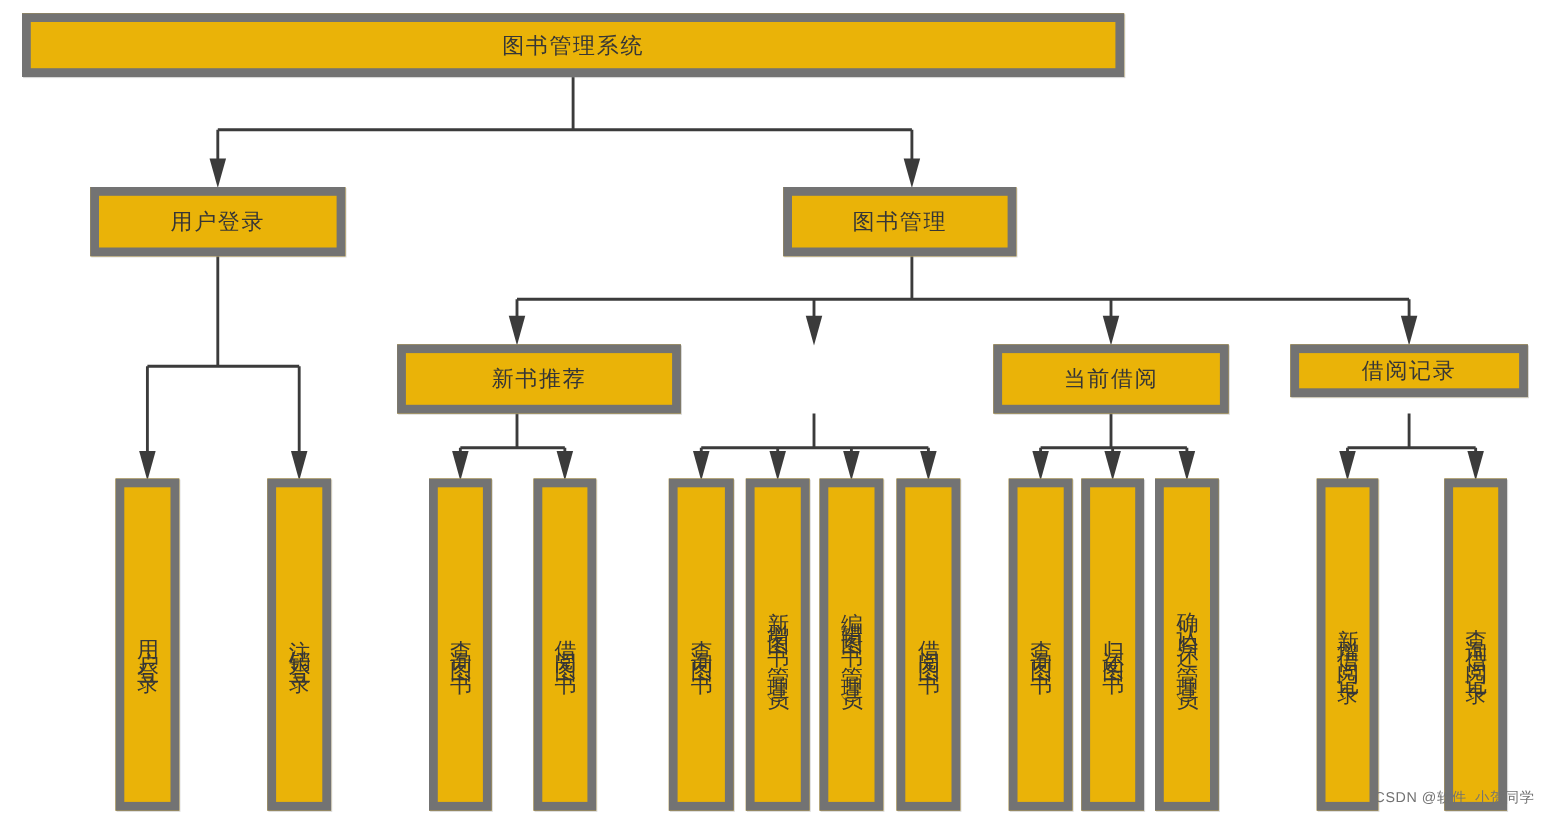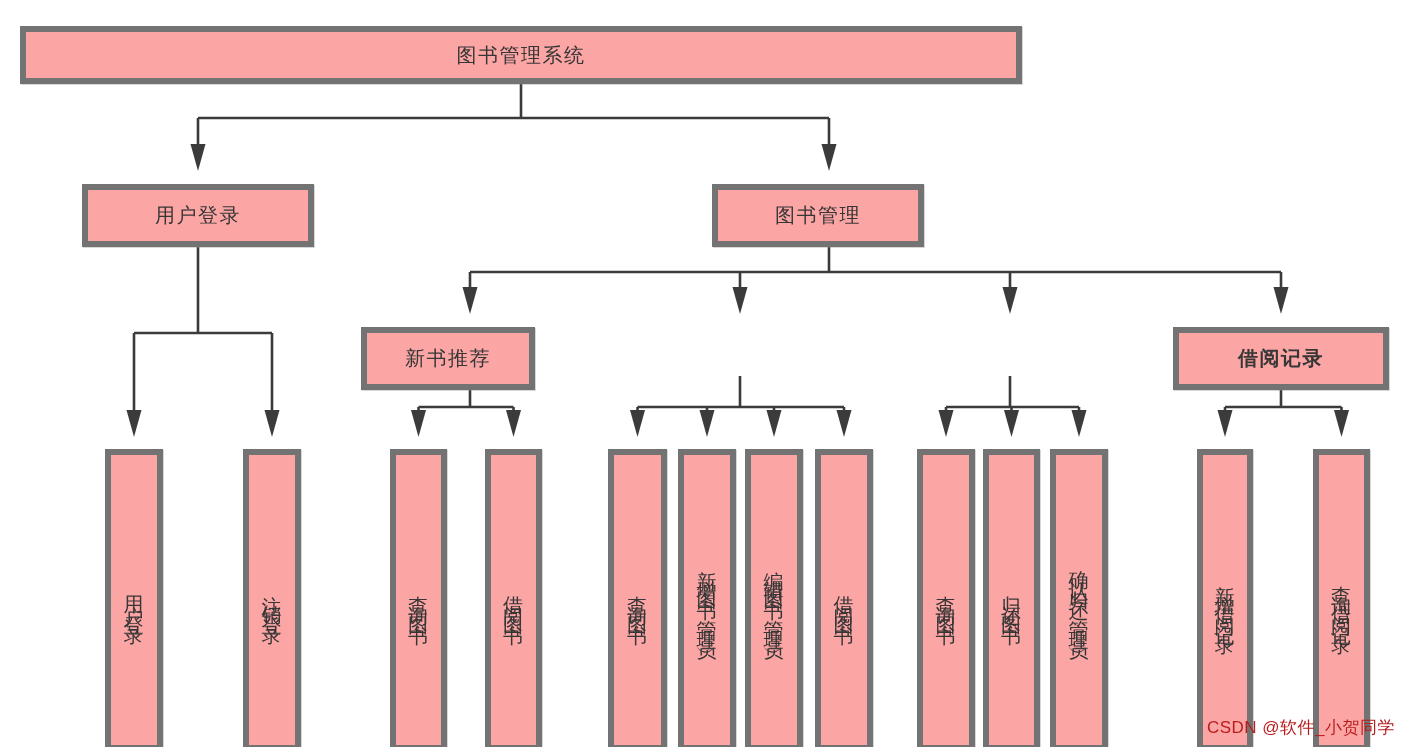--- a/index.html
+++ b/index.html
@@ -21,50 +21,49 @@
     position: absolute;
     left: 0;
     top: 0;
     width: 1405px;
     height: 747px;
     z-index: 1;
   }
   .node {
     position: absolute;
     box-sizing: border-box;
-    background: #fca5a5;
-    border: 6px solid #737373;
+    background: #eab308;
+    border: 8px solid #737373;
     color: #363636;
     display: flex;
     align-items: center;
     justify-content: center;
     z-index: 2;
     box-shadow: 1px 1px 0 rgba(140,140,140,0.35);
-    margin-top: 14px;
   }
   .node.h {
     font-size: 20px;
     letter-spacing: 1.5px;
     white-space: nowrap;
   }
   .node.v {
     writing-mode: vertical-rl;
     text-orientation: mixed;
     font-size: 20px;
     letter-spacing: 10px;
     line-height: 1;
   }
   .watermark {
     position: absolute;
     left: 1185px;
     top: 716px;
     width: 210px;
     text-align: right;
-    font-size: 17px;
-    color: #b91c1c;
+    font-size: 13px;
+    color: #737373;
     letter-spacing: 0.5px;
     z-index: 3;
     white-space: nowrap;
   }
 </style>
 </head>
 <body>
 
 <div class="stage">
 
@@ -109,22 +108,23 @@
       <polygon points="1217.5,410 1232.5,410 1225,437"></polygon>
       <polygon points="1334,410 1349,410 1341.5,437"></polygon>
     </g>
   </svg>
 
   <div class="node h" style="left:20px; top:12px; width:1002px; height:58px;">图书管理系统</div>
 
   <div class="node h" style="left:82px; top:170px; width:232px; height:63px;">用户登录</div>
   <div class="node h" style="left:712px; top:170px; width:212px; height:63px;">图书管理</div>
 
-  <div class="node h" style="left:361px; top:313px; width:174px; height:63px;">新书推荐</div>
-  <div class="node h" style="left:1173px; top:313px; width:216px; height:63px;font-weight:bold;">借阅记录</div>
+  <div class="node h" style="left:361px; top:313px; width:258px; height:63px;">新书推荐</div>
+  <div class="node h" style="left:903px; top:313px; width:214px; height:63px;">当前借阅</div>
+  <div class="node h" style="left:1173px; top:313px; width:216px; height:48px;">借阅记录</div>
 
   <div class="node v" style="left:105px; top:435px; width:58px; height:302px;">用户登录</div>
   <div class="node v" style="left:243px; top:435px; width:58px; height:302px;">注销登录</div>
 
   <div class="node v" style="left:390px; top:435px; width:57px; height:302px;">查询图书</div>
   <div class="node v" style="left:485px; top:435px; width:57px; height:302px;">借阅图书</div>
 
   <div class="node v" style="left:608px; top:435px; width:59px; height:302px;">查询图书</div>
   <div class="node v" style="left:678px; top:435px; width:58px; height:302px;">新增图书（管理员）</div>
   <div class="node v" style="left:745px; top:435px; width:58px; height:302px;">编辑图书（管理员）</div>

